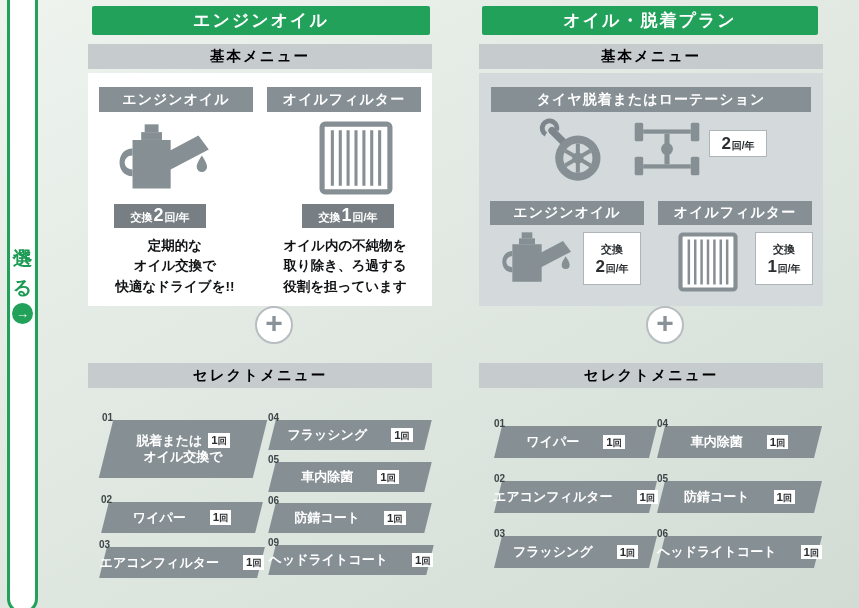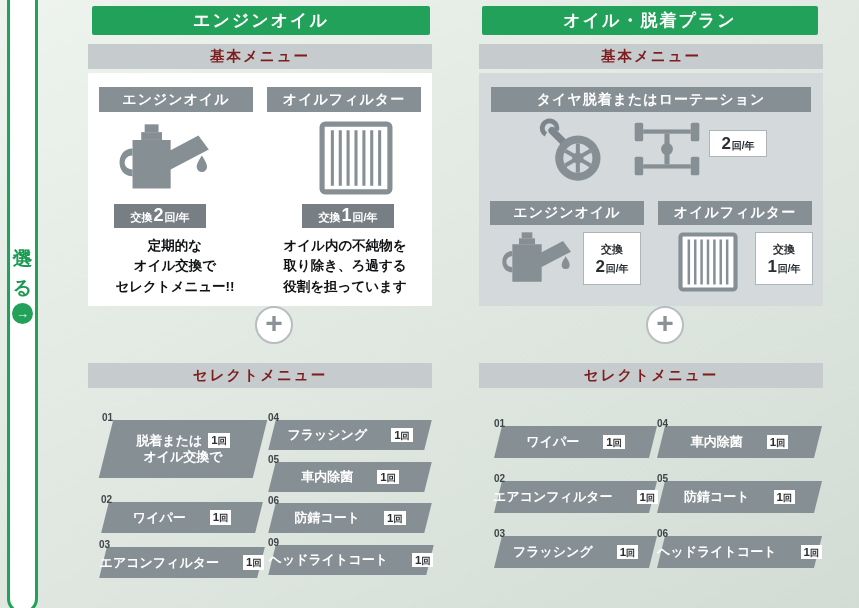--- a/index.html
+++ b/index.html
@@ -3,21 +3,21 @@
 <meta charset="utf-8">
 <style>
   *{margin:0;padding:0;box-sizing:border-box;}
   html,body{width:859px;height:608px;}
   body{position:relative;overflow:hidden;
        font-family:"Liberation Sans","DejaVu Sans",sans-serif;
        background:linear-gradient(150deg,#eef3ee 0%,#e1e9e2 45%,#d2dcd5 100%);}
 
   .green-header{position:absolute;background:#21a159;color:#fff;font-weight:bold;font-size:17px;
        letter-spacing:2px;display:flex;align-items:center;justify-content:center;border-radius:2px;}
-  .menu-bar{position:absolute;background:#c6cbce;color:#7f1d1d;font-weight:bold;font-size:14.5px;
+  .menu-bar{position:absolute;background:#c6cbce;color:#000000;font-weight:bold;font-size:14.5px;
        letter-spacing:2px;display:flex;align-items:center;justify-content:center;}
   .white-area{position:absolute;background:#fff;}
   .gray-area{position:absolute;background:#d4d9db;}
   .dark-header{position:absolute;background:#868f94;color:#fff;font-weight:bold;font-size:14px;
        letter-spacing:1px;display:flex;align-items:center;justify-content:center;white-space:nowrap;}
   .icon-wrap{position:absolute;display:flex;align-items:center;justify-content:center;}
   .icon-wrap svg{width:100%;height:100%;}
 
   .badge-dark{position:absolute;background:#777f84;color:#fff;display:flex;align-items:baseline;
        justify-content:center;font-weight:bold;padding-top:2px;}
@@ -111,21 +111,21 @@
     <span class="bu">回/年</span>
   </div>
   <div class="badge-dark" style="left:214px;top:131px;width:92px;height:24px;">
     <span class="bl">交換</span>
     <span class="bc">1</span>
     <span class="bu">回/年</span>
   </div>
 
   <div class="desc" style="left:2px;top:163px;width:170px;">定期的な
 オイル交換で
-セレクトメニュー!!</div>
+快適なドライブを!!</div>
   <div class="desc" style="left:174px;top:163px;width:166px;">オイル内の不純物を
 取り除き、ろ過する
 役割を担っています</div>
 </div>
 
 <div class="plus-circle" style="left:255px;top:306px;">
   <span class="plus-glyph">+</span>
 </div>
 
 <div class="menu-bar" style="left:88px;top:363px;width:344px;height:25px;">セレクトメニュー</div>

